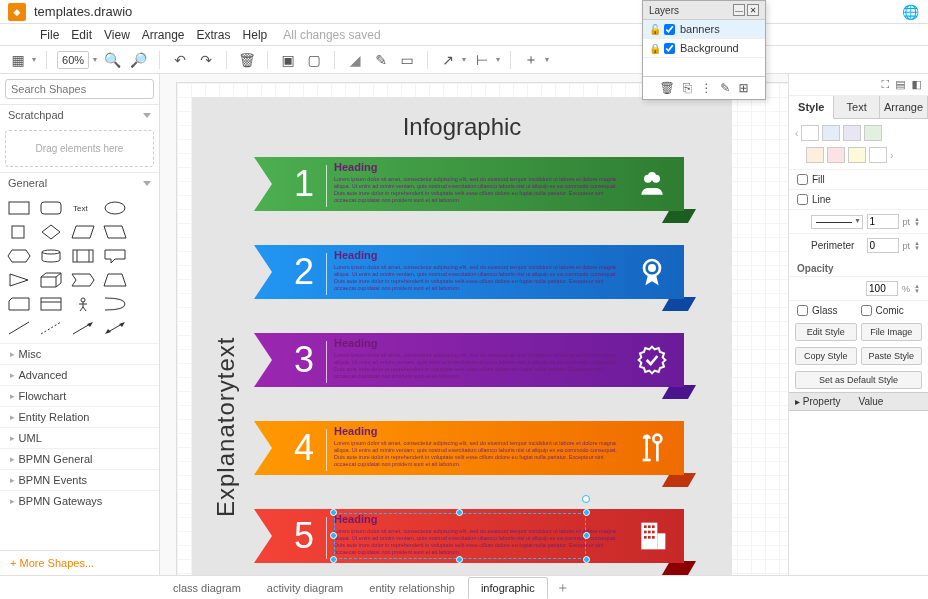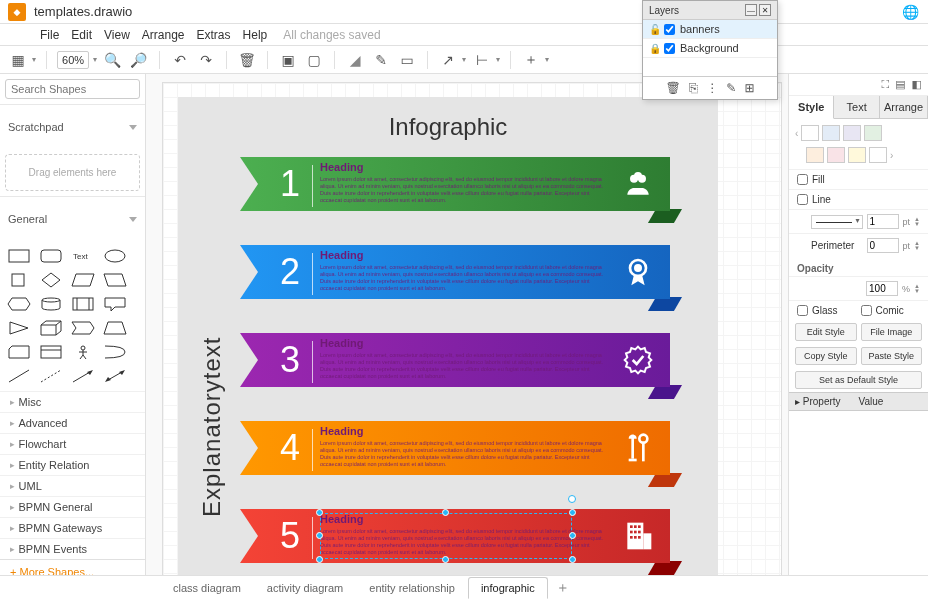--- a/index.html
+++ b/index.html
@@ -20,23 +20,23 @@
     .toolbar { display: flex; align-items: center; padding: 4px 8px; gap: 6px; height: 28px; border-bottom: 1px solid #e0e0e0; }
     .toolbar-sep { width: 1px; height: 18px; background: #e0e0e0; margin: 0 4px; }
     .tb-btn { width: 20px; height: 20px; display: flex; align-items: center; justify-content: center; cursor: pointer; color: #555; font-size: 14px; border-radius: 2px; }
     .zoom-select { font-size: 11px; padding: 2px 4px; border: 1px solid #ccc; border-radius: 2px; }
     .tb-dd { font-size: 8px; color: #888; margin-left: -2px; }
     
     
     .main { display: flex; height: calc(100% - 74px - 24px); }
     
     
-    .sidebar-left { width: 146px; border-right: 1px solid #e0e0e0; display: flex; flex-direction: column; overflow: hidden; }
+    .sidebar-left { width: 160px; border-right: 1px solid #e0e0e0; display: flex; flex-direction: column; overflow: hidden; }
     .search-shapes { width: calc(100% - 10px); margin: 5px; padding: 3px 5px; border: 1px solid #ccc; border-radius: 3px; font-size: 11px; color: #999; }
-    .palette-section { padding: 16px 8px; font-size: 11px; color: #555; border-top: 1px solid #e8e8e8; display: flex; align-items: center; cursor: pointer; }
+    .palette-section { padding: 4px 8px; font-size: 11px; color: #555; border-top: 1px solid #e8e8e8; display: flex; align-items: center; cursor: pointer; }
     .palette-section::after { content: ""; margin-left: auto; width: 0; height: 0; border-left: 4px solid transparent; border-right: 4px solid transparent; border-top: 5px solid #aaa; }
     .scratchpad-drop { margin: 5px; padding: 12px; border: 1px dashed #ccc; border-radius: 4px; text-align: center; font-size: 10px; color: #aaa; }
     .shape-grid { display: flex; flex-wrap: wrap; padding: 4px; gap: 2px; }
     .shape-cell { width: 30px; height: 22px; display: flex; align-items: center; justify-content: center; cursor: pointer; }
     .shape-cell svg { width: 26px; height: 18px; }
     .cat-item { padding: 4px 10px; font-size: 11px; color: #444; border-top: 1px solid #f0f0f0; cursor: pointer; display: flex; align-items: center; }
     .cat-item::before { content: "▸"; margin-right: 4px; color: #aaa; font-size: 9px; }
     .more-shapes { padding: 6px 10px; font-size: 11px; color: #f08705; border-top: 1px solid #e0e0e0; cursor: pointer; }
     
     
@@ -87,21 +87,21 @@
     .prop-header > div:first-child { flex: 1; }
     .prop-header > div:last-child { flex: 1; }
     
     
     .bottom-tabs { display: flex; align-items: center; height: 24px; border-top: 1px solid #e0e0e0; padding-left: 160px; gap: 0; background: #fff; }
     .bottom-tab { padding: 4px 12px; font-size: 11px; color: #666; cursor: pointer; border: 1px solid transparent; }
     .bottom-tab.active { color: #222; border: 1px solid #ccc; border-bottom-color: #fff; border-radius: 3px 3px 0 0; background: #fff; }
     .add-tab { padding: 4px 8px; color: #888; cursor: pointer; font-size: 14px; }
     
     
-    .layers-panel { position: absolute; left: 642px; top: 0; width: 136px; background: #fff; border: 1px solid #aaa; box-shadow: 2px 2px 6px rgba(0,0,0,0.15); z-index: 100; font-size: 11px; }
+    .layers-panel { position: absolute; left: 642px; top: 0; width: 124px; background: #fff; border: 1px solid #aaa; box-shadow: 2px 2px 6px rgba(0,0,0,0.15); z-index: 100; font-size: 11px; }
     .lp-title { background: #e8e8e8; padding: 3px 6px; display: flex; align-items: center; border-bottom: 1px solid #ccc; }
     .lp-title span { flex: 1; font-size: 10px; }
     .lp-title-btns { display: flex; gap: 2px; }
     .lp-tbtn { width: 12px; height: 12px; border: 1px solid #888; font-size: 8px; display: flex; align-items: center; justify-content: center; cursor: pointer; background: #f0f0f0; }
     .lp-row { display: flex; align-items: center; padding: 3px 6px; gap: 5px; border-bottom: 1px solid #eee; }
     .lp-row.sel { background: #e3f2fd; }
     .lp-row input { width: 11px; height: 11px; }
     .lp-lock { font-size: 10px; color: #888; width: 10px; }
     .lp-body { height: 56px; }
     .lp-tools { display: flex; padding: 4px; gap: 8px; border-top: 1px solid #ccc; justify-content: center; color: #555; }
@@ -298,22 +298,22 @@
           </svg>
         </div>
     </div>
     <div id="cat-list">
         <div class="cat-item">Misc</div>
         <div class="cat-item">Advanced</div>
         <div class="cat-item">Flowchart</div>
         <div class="cat-item">Entity Relation</div>
         <div class="cat-item">UML</div>
         <div class="cat-item">BPMN General</div>
+        <div class="cat-item">BPMN Events</div>
         <div class="cat-item">BPMN Gateways</div>
-        <div class="cat-item">BPMN Events</div>
       </div>
     <div style="flex:1"></div>
     <div class="more-shapes">+ More Shapes...</div>
   </div>
 
   <div class="canvas-wrap">
     <div class="canvas">
       <div class="canvas-bg">
         <div class="info-title">Infographic</div>
         <div class="explain-text">Explanatorytext</div>

